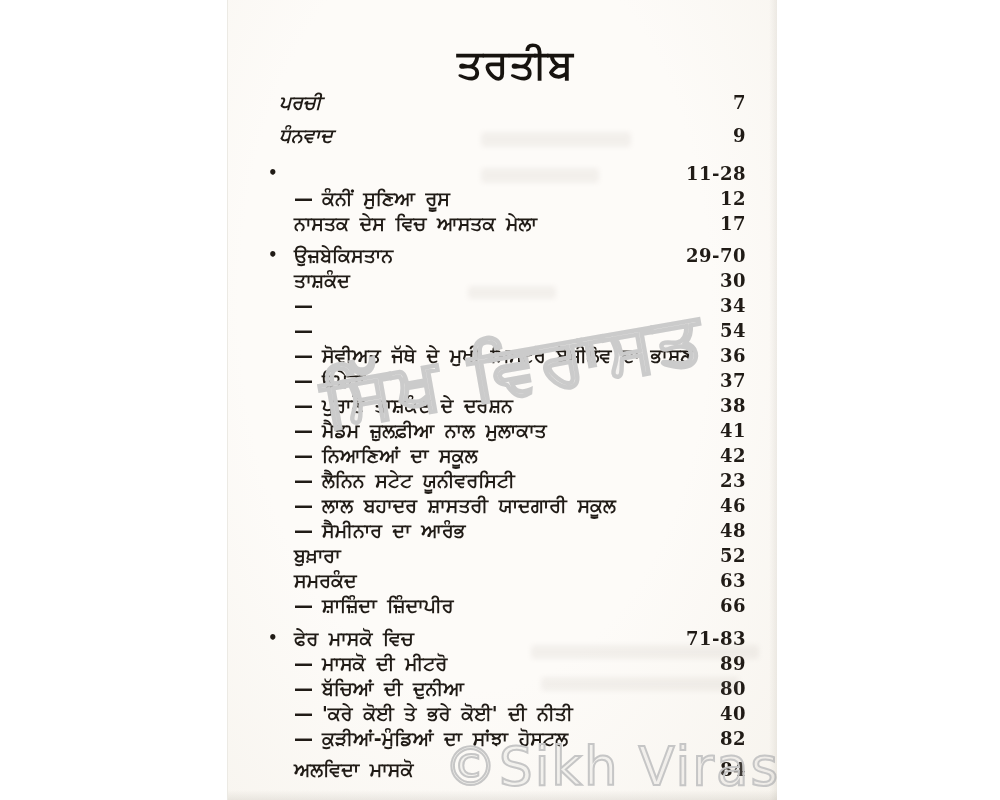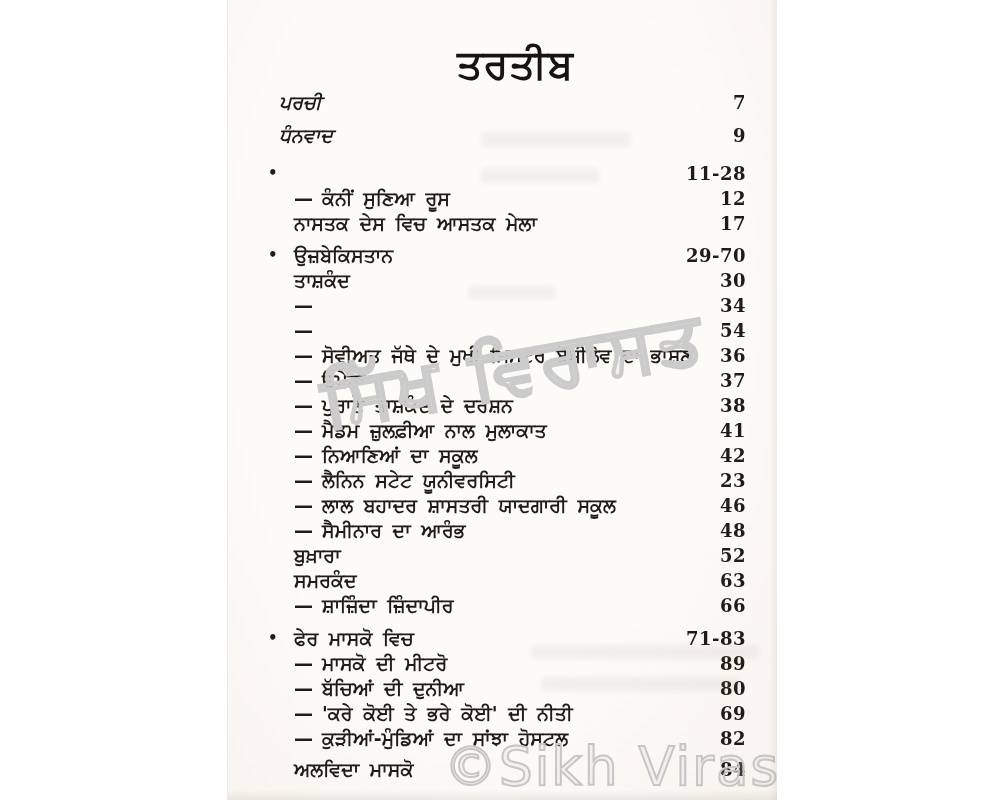--- a/index.html
+++ b/index.html
@@ -222,21 +222,21 @@
             <span class="num">89</span>
           </div>
           <div class="row item">
             <span class="dash">—</span>
             <span class="label">ਬੱਚਿਆਂ ਦੀ ਦੁਨੀਆ</span>
             <span class="num">80</span>
           </div>
           <div class="row item">
             <span class="dash">—</span>
             <span class="label">'ਕਰੇ ਕੋਈ ਤੇ ਭਰੇ ਕੋਈ' ਦੀ ਨੀਤੀ</span>
-            <span class="num">69</span>
+            <span class="num">40</span>
           </div>
           <div class="row item">
             <span class="dash">—</span>
             <span class="label">ਕੁੜੀਆਂ-ਮੁੰਡਿਆਂ ਦਾ ਸਾਂਝਾ ਹੋਸਟਲ</span>
             <span class="num">82</span>
           </div>
         </div>
         <div class="section s4">
           <div class="row sec-head">
             <span class="label">ਅਲਵਿਦਾ ਮਾਸਕੋ</span>

